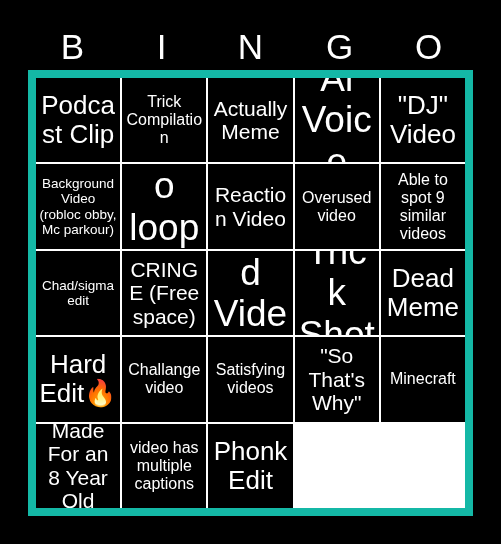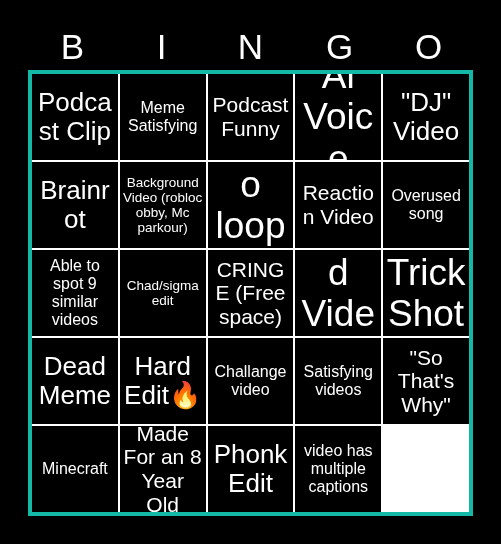--- a/index.html
+++ b/index.html
@@ -46,21 +46,21 @@
     position: absolute;
     left: 28px;
     top: 70px;
     width: 445px;
     height: 446px;
     display: grid;
     grid-template-columns: repeat(5, 1fr);
     grid-template-rows: repeat(5, 1fr);
     background: #ffffff;
     gap: 2px;
-    border: 4px solid #14b8a6;
+    border: 8px solid #14b8a6;
     box-sizing: border-box;
   }
   .cell {
     background: #000000;
     color: #ffffff;
     display: flex;
     align-items: center;
     justify-content: center;
     text-align: center;
     padding: 2px 3px;
@@ -93,46 +93,43 @@
     <div class="header-letter">G</div>
     <div class="header-letter">O</div>
   </div>
 
   <div id="bingo-grid">
 
     <div class="cell fs-lg">
         <span class="cell-text">Podcast Clip</span>
       </div>
     <div class="cell fs-sm">
-        <span class="cell-text">Meme Satisfying</span>
+        <span class="cell-text">Trick Compilation</span>
       </div>
     <div class="cell fs-md">
-        <span class="cell-text">Podcast Funny</span>
+        <span class="cell-text">Actually Meme</span>
       </div>
     <div class="cell fs-xl">
         <span class="cell-text">Ai Voice</span>
       </div>
     <div class="cell fs-lg">
         <span class="cell-text">"DJ" Video</span>
       </div>
 
-    <div class="cell fs-lg">
-        <span class="cell-text">Brainrot</span>
-      </div>
     <div class="cell fs-xs">
         <span class="cell-text">Background Video (robloc obby, Mc parkour)</span>
       </div>
     <div class="cell fs-xl">
         <span class="cell-text">Video loops</span>
       </div>
     <div class="cell fs-md">
         <span class="cell-text">Reaction Video</span>
       </div>
     <div class="cell fs-sm">
-        <span class="cell-text">Overused song</span>
+        <span class="cell-text">Overused video</span>
       </div>
 
     <div class="cell fs-sm">
         <span class="cell-text">Able to spot 9 similar videos</span>
       </div>
     <div class="cell fs-xs">
         <span class="cell-text">Chad/sigma edit</span>
       </div>
     <div class="cell fs-md">
         <span class="cell-text">CRINGE (Free space)</span>
@@ -159,21 +156,21 @@
     <div class="cell fs-md">
         <span class="cell-text">"So That's Why"</span>
       </div>
 
     <div class="cell fs-sm">
         <span class="cell-text">Minecraft</span>
       </div>
     <div class="cell fs-md">
         <span class="cell-text">Made For an 8 Year Old</span>
       </div>
+    <div class="cell fs-sm">
+        <span class="cell-text">video has multiple captions</span>
+      </div>
     <div class="cell fs-lg">
         <span class="cell-text">Phonk Edit</span>
-      </div>
-    <div class="cell fs-sm">
-        <span class="cell-text">video has multiple captions</span>
       </div>
   </div>
 
 </div>
 
 </body></html>

